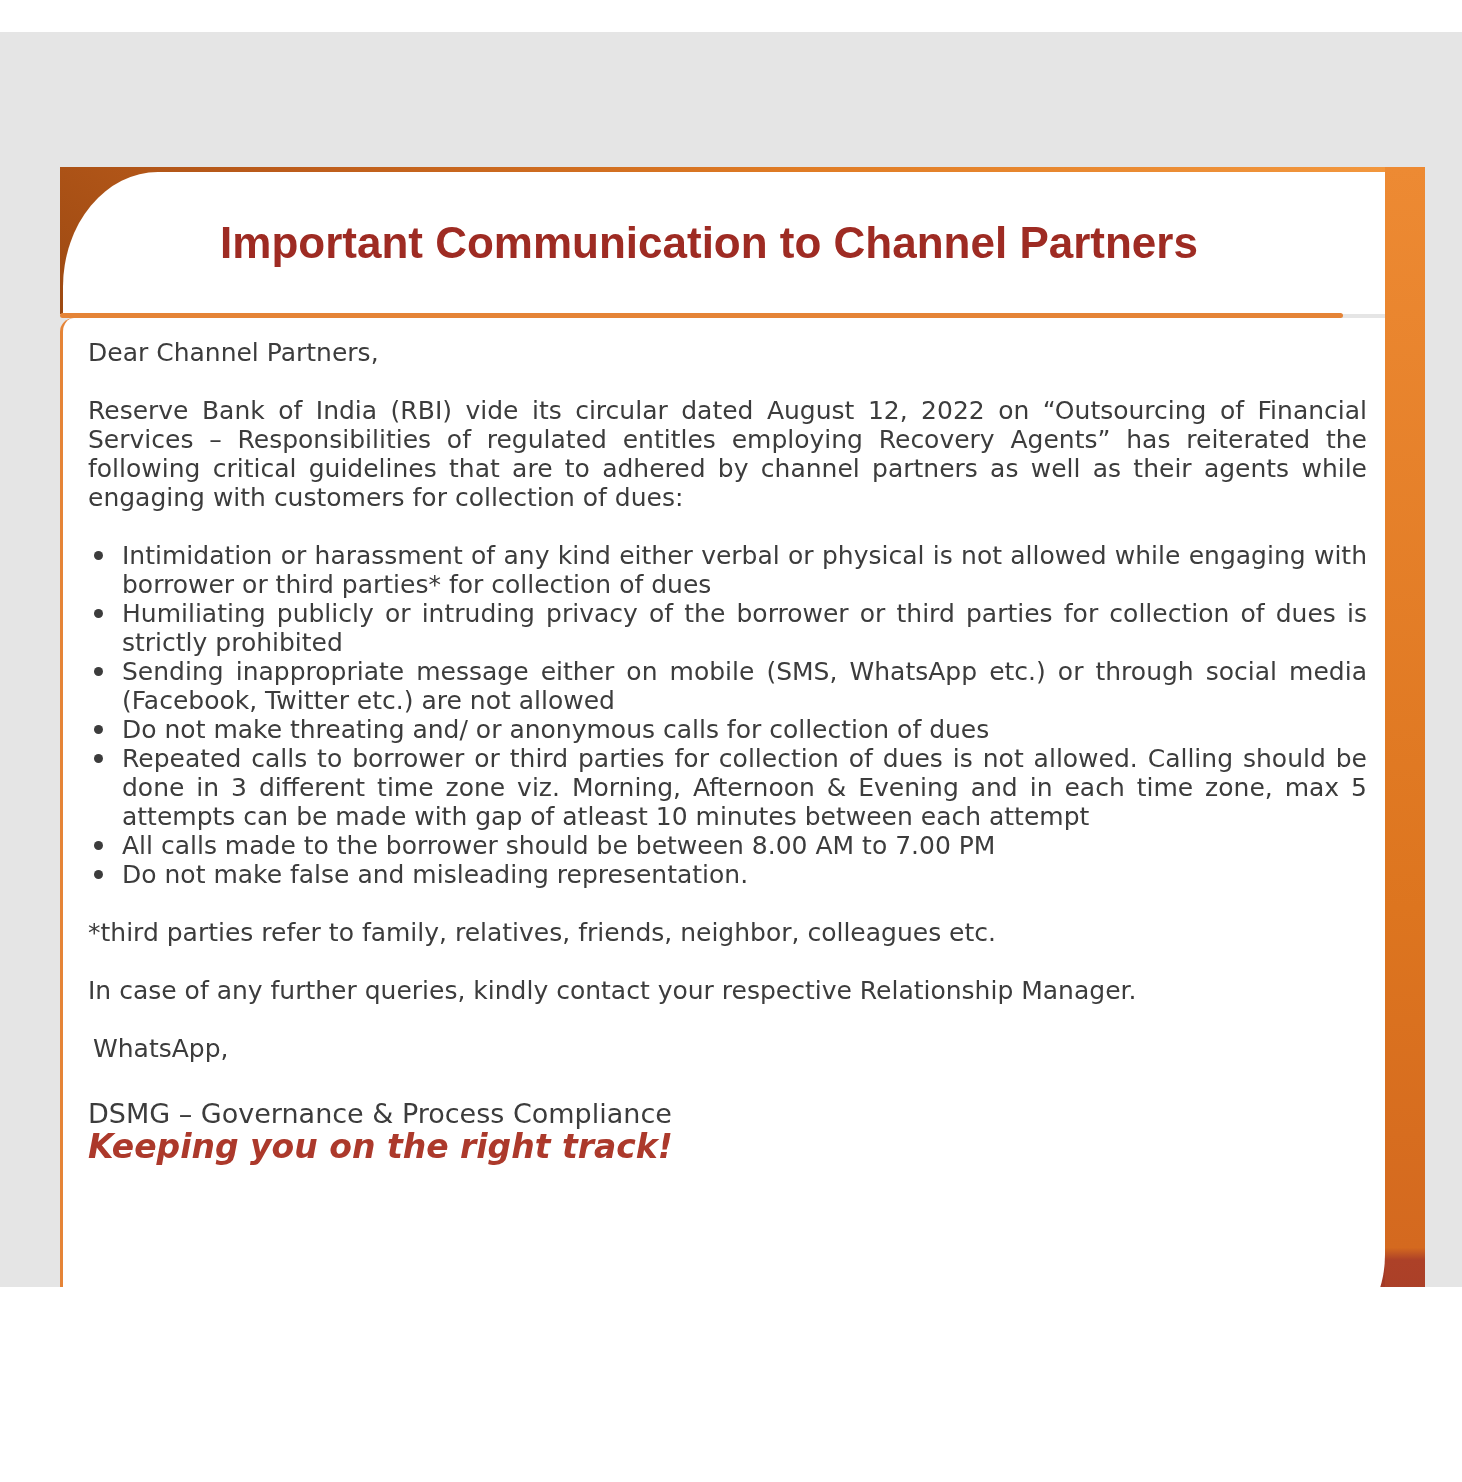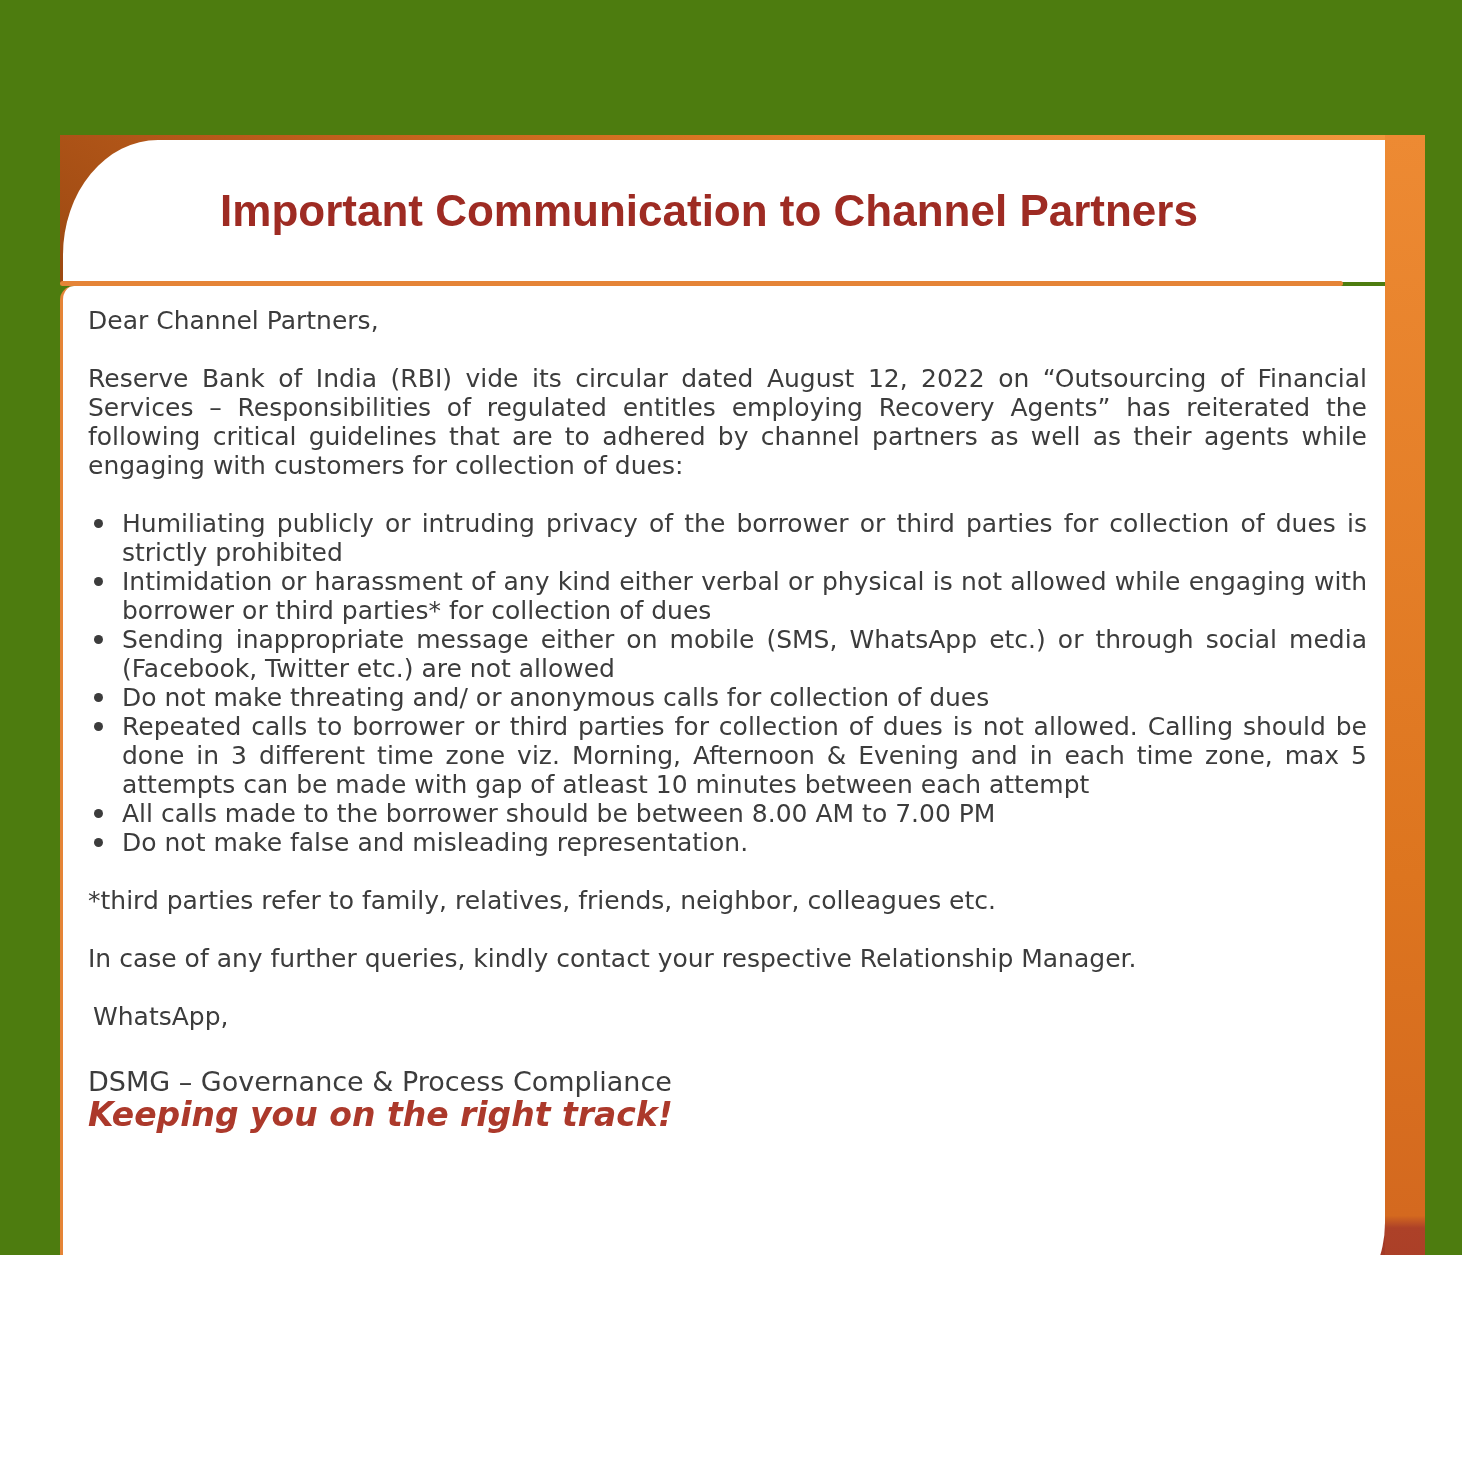--- a/index.html
+++ b/index.html
@@ -1,22 +1,23 @@
 <!DOCTYPE html>
 <html><head>
 <meta charset="utf-8">
 <style>
   html, body { margin: 0; padding: 0; background: #ffffff; }
   .page {
     position: relative;
     width: 1462px;
     height: 1255px;
-    background: #4d7c0f;
+    background: #e5e5e5;
     font-family: "DejaVu Sans", sans-serif;
     overflow: hidden;
+    margin-top: 32px;
   }
   .frame {
     position: absolute;
     left: 60px;
     top: 135px;
     width: 1365px;
     height: 1235px;
   }
   
   .side-bar {
@@ -156,22 +157,22 @@
       </div>
     </div>
     <div class="divider"></div>
 
     <div class="content">
       <p class="salutation">Dear Channel Partners,</p>
 
       <p class="para justify">Reserve Bank of India (RBI) vide its circular dated August 12, 2022 on “Outsourcing of Financial Services – Responsibilities of regulated entitles employing Recovery Agents” has reiterated the following critical guidelines that are to adhered by channel partners as well as their agents while engaging with customers for collection of dues:</p>
 
       <ul class="bullets">
+        <li>Intimidation or harassment of any kind either verbal or physical is not allowed while engaging with borrower or third parties* for collection of dues</li>
         <li>Humiliating publicly or intruding privacy of the borrower or third parties for collection of dues is strictly prohibited</li>
-        <li>Intimidation or harassment of any kind either verbal or physical is not allowed while engaging with borrower or third parties* for collection of dues</li>
         <li>Sending inappropriate message either on mobile (SMS, WhatsApp etc.) or through social media (Facebook, Twitter etc.) are not allowed</li>
         <li>Do not make threating and/ or anonymous calls for collection of dues</li>
         <li>Repeated calls to borrower or third parties for collection of dues is not allowed. Calling should be done in 3 different time zone viz. Morning, Afternoon &amp; Evening and in each time zone, max 5 attempts can be made with gap of atleast 10 minutes between each attempt</li>
         <li>All calls made to the borrower should be between 8.00 AM to 7.00 PM</li>
         <li>Do not make false and  misleading representation.</li>
       </ul>
 
 
 
       <p class="para">*third parties refer to family, relatives, friends, neighbor, colleagues etc.</p>

